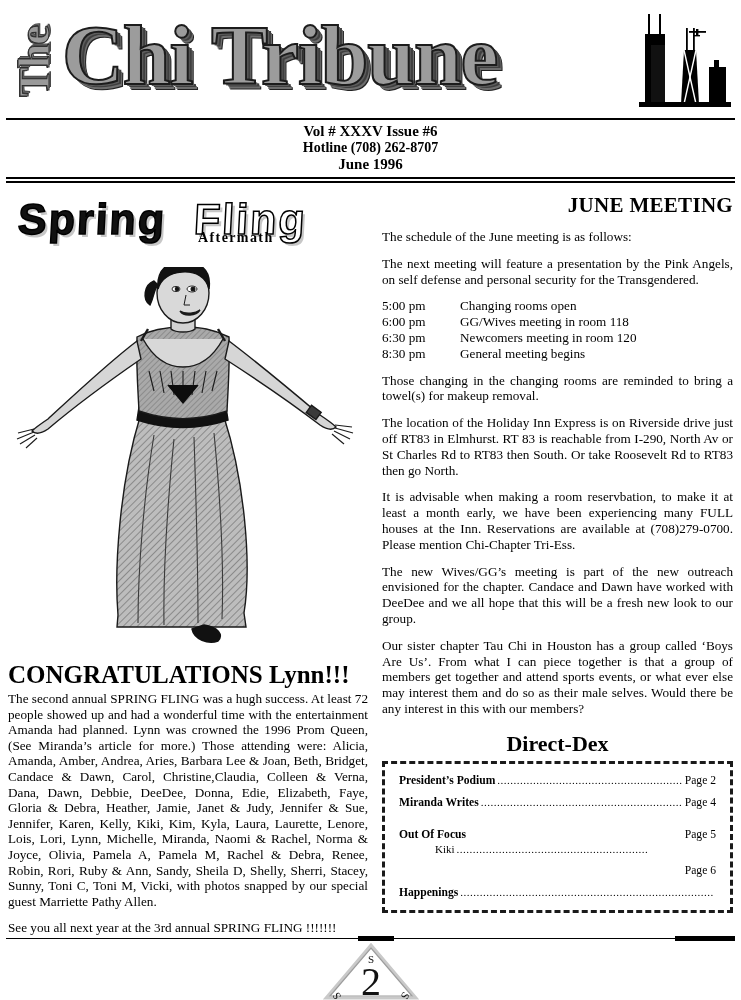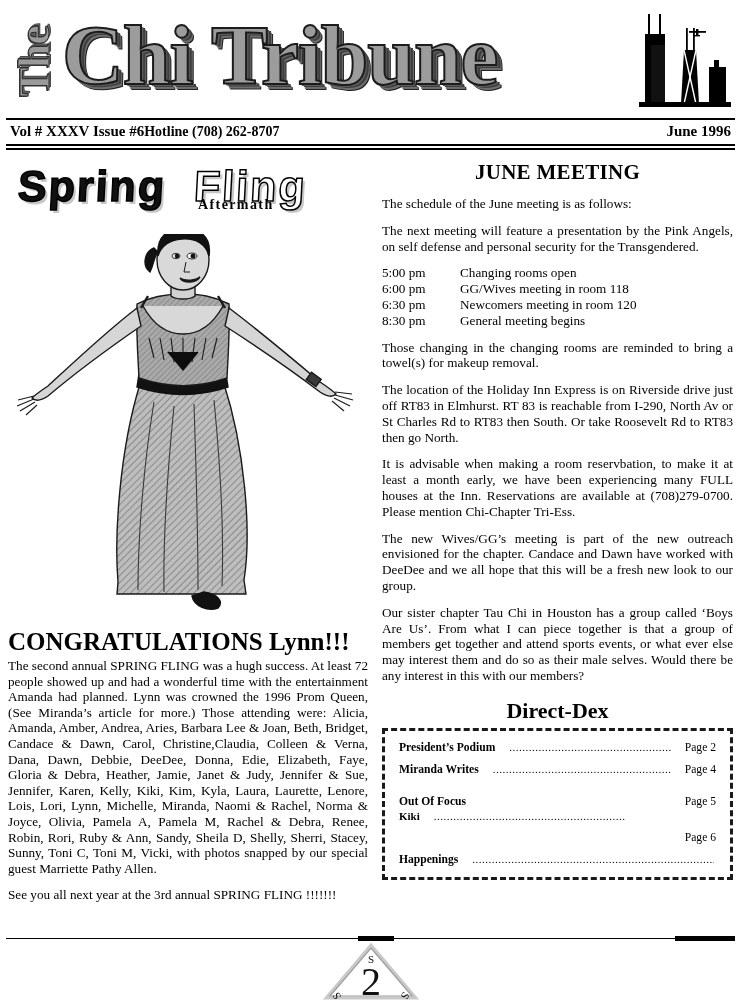--- a/index.html
+++ b/index.html
@@ -90,20 +90,21 @@
     height: 0;
     border-top: 2px solid #000;
     margin: 0 6px;
   }
   .infobar {
     display: flex;
     align-items: center;
     margin: 0 6px;
     padding: 3px 4px 4px 4px;
     font-weight: bold;
+    flex-direction: column;
   }
   .infobar .vol   { font-size: 15px; flex: 0 0 auto; }
   .infobar .hot   { font-size: 14px; flex: 1 1 auto; text-align: left; }
   .infobar .date  { font-size: 15px; flex: 0 0 auto; text-align: right; }
   .rule-double {
     margin: 0 6px 10px 6px;
     border-top: 2px solid #000;
     border-bottom: 2px solid #000;
     height: 2px;
   }
@@ -161,21 +162,21 @@
     text-align: justify;
     margin: 0 0 11px 0;
     hyphens: none;
   }
 
   
   h2.sect {
     font-family: "Liberation Serif", serif;
     font-size: 21px;
     font-weight: bold;
-    text-align: center;
+    text-align: right;
     margin: 0 0 11px 0;
     letter-spacing: 0.3px;
   }
   p.rbody {
     font-size: 13.2px;
     line-height: 15.8px;
     text-align: justify;
     margin: 0 0 11px 0;
   }
   table.sched {
@@ -200,28 +201,27 @@
     height: 152px;
     overflow: hidden;
     padding: 10px 14px 0 14px;
     box-sizing: border-box;
   }
   .dexrow {
     display: flex;
     align-items: baseline;
     font-size: 11.4px;
     margin-bottom: 9px;
-    gap: 12px;
   }
   .dexrow .nm {
     font-weight: bold;
     white-space: nowrap;
     font-size: 11.6px;
   }
-  .dexrow .nm.plain { font-weight: bold; font-size: 11px; }
+  .dexrow .nm.plain { font-weight: normal; font-size: 11px; margin-left: 36px; }
   .dexrow .dots {
     flex: 1 1 auto;
     overflow: hidden;
     white-space: nowrap;
     letter-spacing: 0.5px;
     font-size: 11px;
     margin: 0 2px;
   }
   .dexrow .dots.short { flex: 0 0 215px; }
   .dexrow .pg { white-space: nowrap; font-size: 11.6px; text-align: left; }

